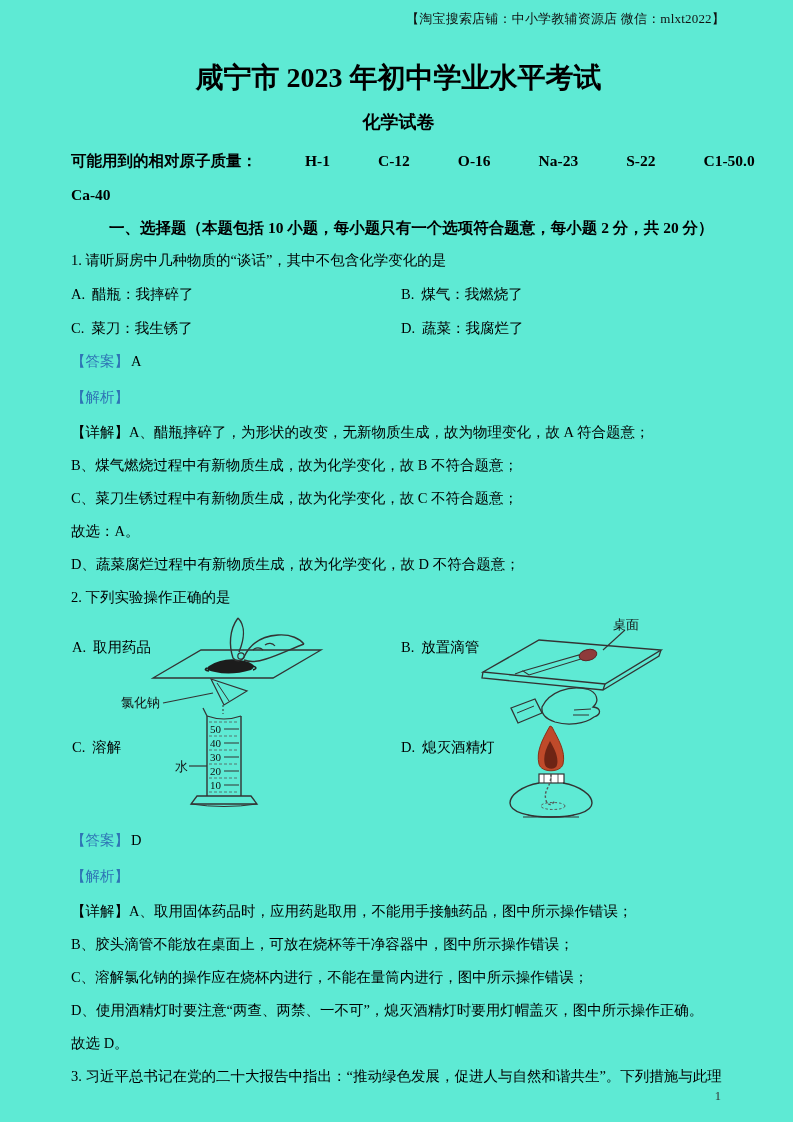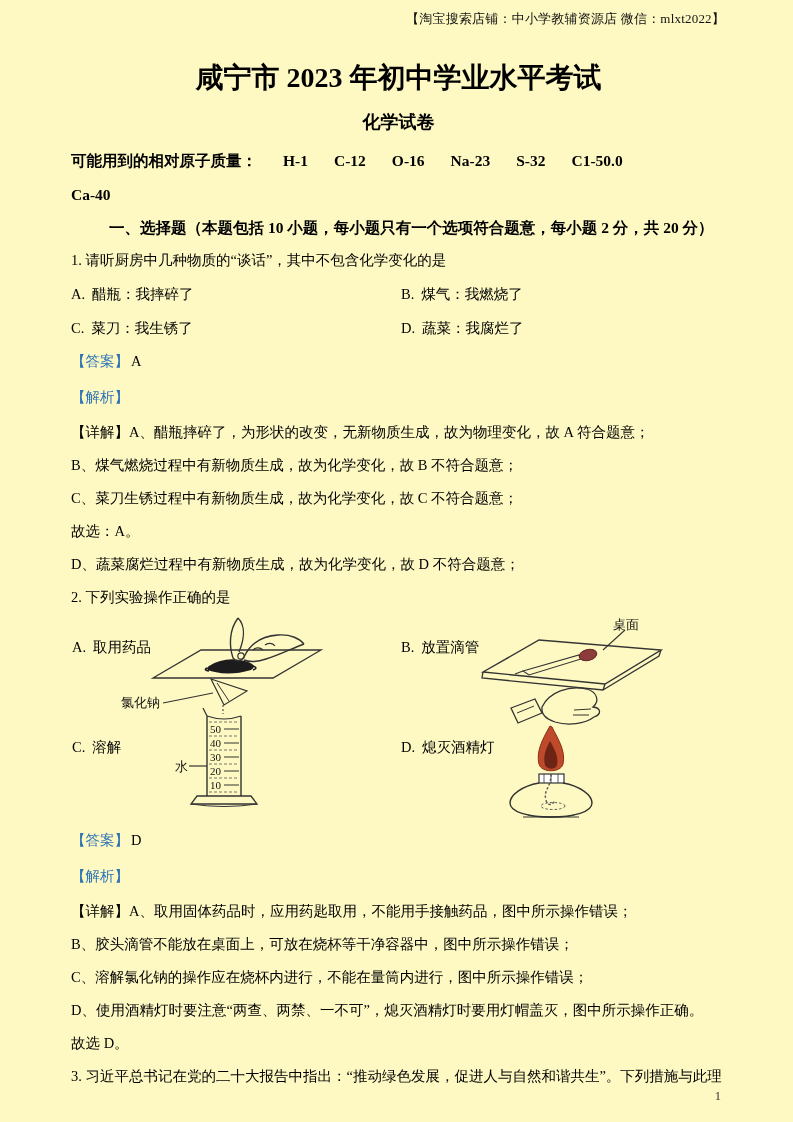--- a/index.html
+++ b/index.html
@@ -1,19 +1,19 @@
 <!DOCTYPE html>
 <html><head>
 <meta charset="utf-8">
 <style>
   html,body{margin:0;padding:0;background:#fff;}
   .page{
     position:relative;
     width:793px;height:1122px;
-    background:#fef9c3;
+    background:#5eead4;
     font-family:"Liberation Serif","DejaVu Serif",serif;
     color:#000;
     overflow:hidden;
   }
   .watermark{
     position:absolute;top:10px;right:68px;
     font-size:13px;color:#111;letter-spacing:0.2px;
   }
   .content{padding:0 67px 0 71px;}
   .doc-title{
@@ -21,21 +21,21 @@
     font-size:28px;font-weight:bold;line-height:28px;
   }
   .doc-subtitle{
     margin-top:17px;text-align:center;
     font-size:18px;font-weight:bold;line-height:26px;
   }
   .masses{
     margin-top:15px;font-weight:bold;font-size:15.5px;line-height:21px;
     display:flex;align-items:baseline;white-space:nowrap;
   }
-  .masses .mass-val{margin-left:26px;}
+  .masses .mass-val{margin-left:48px;}
   .masses .mass-val:first-of-type{margin-left:2px;}
   .masses-cont{margin-top:13px;font-weight:bold;font-size:15.5px;line-height:21px;}
   .section-heading{
     margin-top:12px;font-weight:bold;font-size:15.5px;line-height:21px;white-space:nowrap;margin-left:38px;
   }
   .para{
     margin:12px 0 0 0;font-size:14.5px;line-height:21px;white-space:nowrap;
   }
   .opt-grid{
     display:grid;grid-template-columns:330px 1fr;
@@ -70,21 +70,21 @@
 
     <div class="doc-title">咸宁市 2023 年初中学业水平考试</div>
     <div class="doc-subtitle">化学试卷</div>
 
     <div class="masses">
       <span>可能用到的相对原子质量：</span>
       <span class="mass-val">H-1</span>
       <span class="mass-val">C-12</span>
       <span class="mass-val">O-16</span>
       <span class="mass-val">Na-23</span>
-      <span class="mass-val">S-32</span>
+      <span class="mass-val">S-22</span>
       <span class="mass-val">C1-50.0</span>
     </div>
     <div class="masses-cont">Ca-40</div>
 
     <div class="section-heading">一、选择题（本题包括 10 小题，每小题只有一个选项符合题意，每小题 2 分，共 20 分）</div>
 
     <p class="para">1. 请听厨房中几种物质的“谈话”，其中不包含化学变化的是</p>
 
     <div class="opt-grid">
       <div class="opt">

